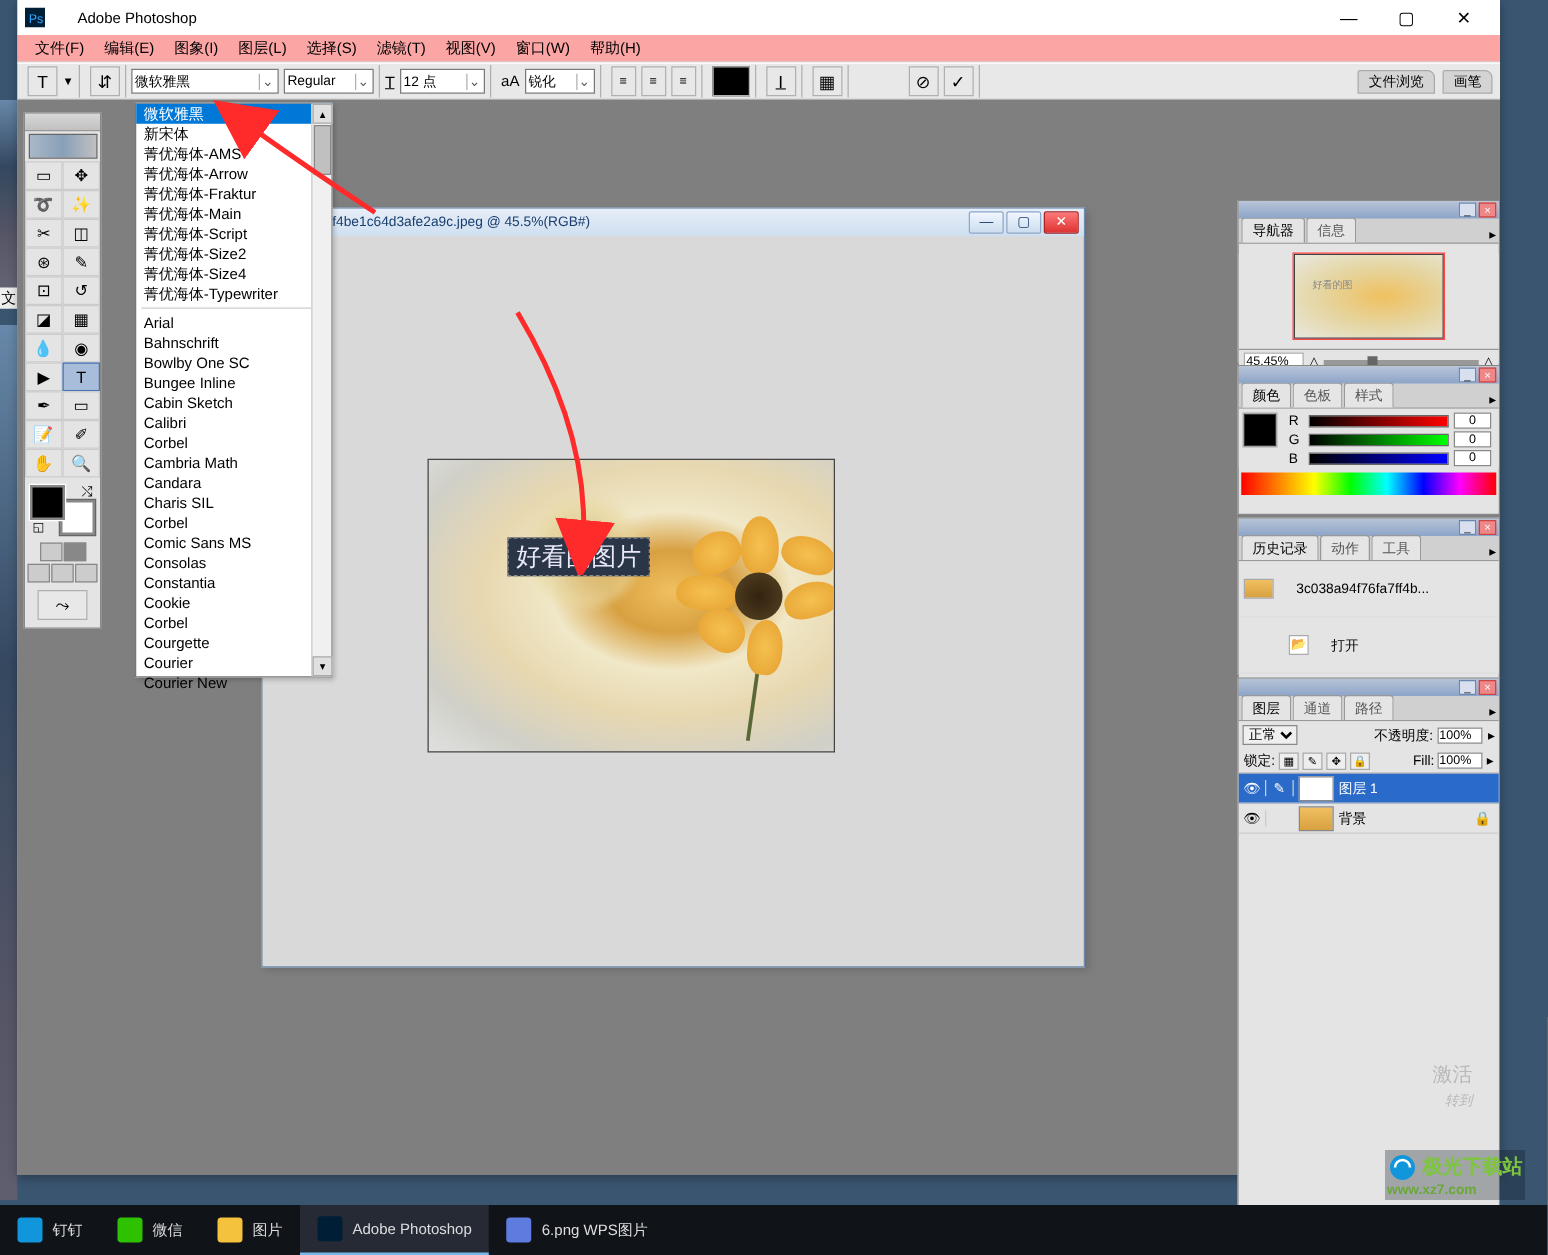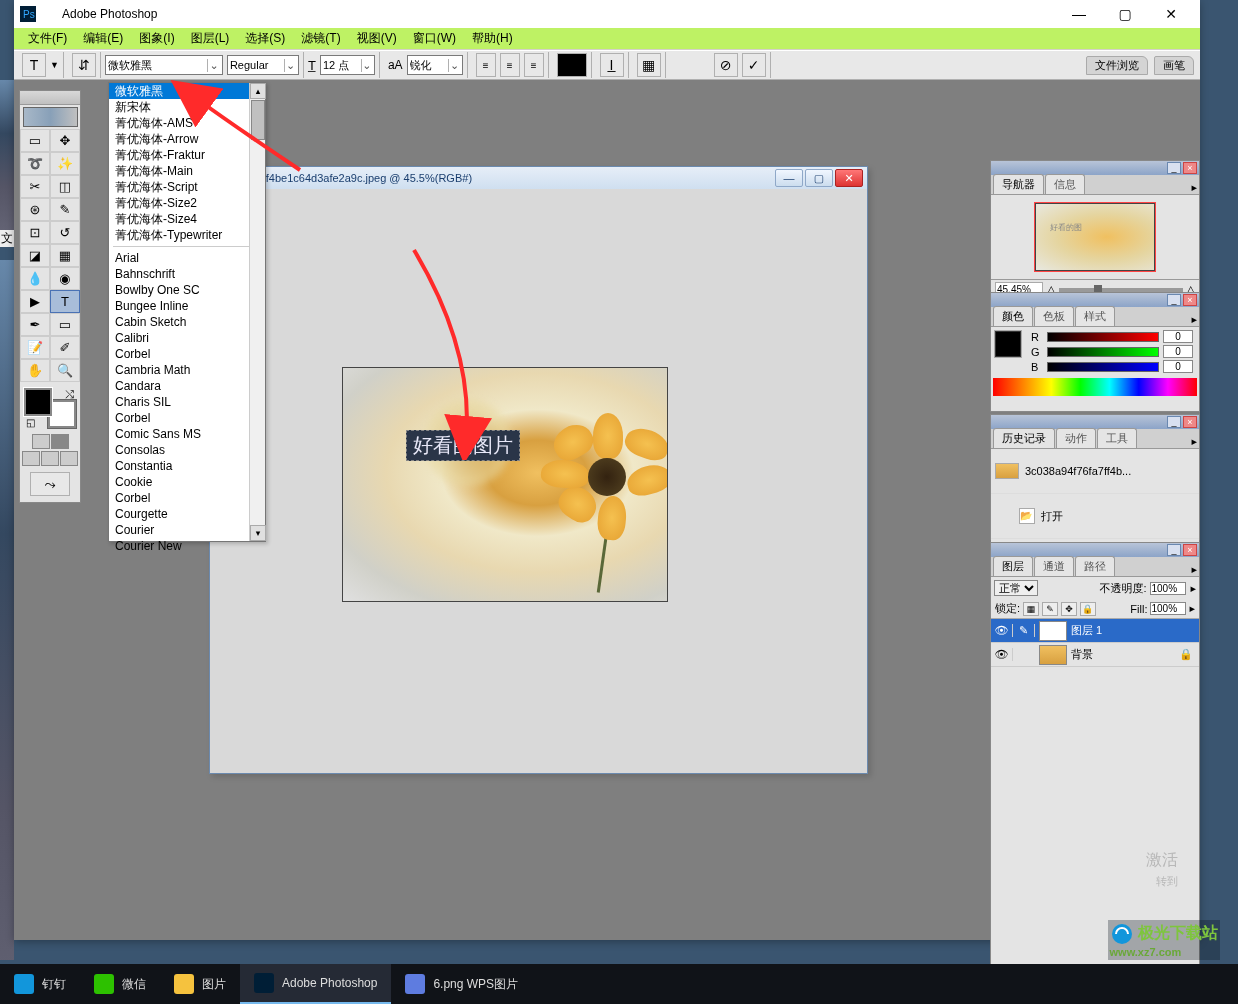--- a/index.html
+++ b/index.html
@@ -4,21 +4,21 @@
 <style>
 * { margin:0; padding:0; box-sizing:border-box; font-family:"Microsoft YaHei",Arial,sans-serif; }
 body { width:1238px; height:1004px; background:#3a5570; overflow:hidden; position:relative; }
 .main-window { position:absolute; left:14px; top:0; width:1186px; height:940px; background:#f0f0f0; box-shadow:0 2px 8px rgba(0,0,0,0.3); }
 .titlebar { height:28px; background:#fff; display:flex; align-items:center; padding:0 6px; font-size:12px; }
 .titlebar .logo { width:36px; height:16px; margin-right:6px; display:inline-block; }
 .titlebar .logo svg { width:16px; height:16px; }
 .titlebar .spacer { flex:1; }
 .win-ctrl { width:46px; height:28px; display:flex; align-items:center; justify-content:center; font-size:14px; }
 .win-ctrl.close { font-size:14px; }
-.menubar { height:22px; background:#bef264; display:flex; align-items:center; padding:0 6px; font-size:12px; border-bottom:1px solid #d4d0c8; }
+.menubar { height:22px; background:#fca5a5; display:flex; align-items:center; padding:0 6px; font-size:12px; border-bottom:1px solid #d4d0c8; }
 .menubar span { padding:2px 8px; }
 .optionsbar { height:30px; background:#e8e8e8; border-top:1px solid #fff; border-bottom:1px solid #b0b0b0; display:flex; align-items:center; padding:0 4px; font-size:12px; gap:4px; }
 .opt-group { display:flex; align-items:center; padding:0 4px; border-right:1px solid #b0b0b0; height:26px; gap:4px; }
 .icon-btn { width:24px; height:24px; border:1px solid #b0b0b0; background:#e8e8e8; display:flex; align-items:center; justify-content:center; font-size:14px; }
 .combo { height:20px; border:1px solid #7a7a7a; background:#fff; display:flex; align-items:center; padding:0 2px; font-size:11px; }
 .combo input { border:none; outline:none; font-size:11px; width:100%; }
 .combo .dd { width:14px; text-align:center; color:#555; border-left:1px solid #b0b0b0; }
 .tab-label { background:#d4d4d4; border:1px solid #aaa; padding:1px 8px; font-size:11px; border-radius:2px 6px 0 0; margin-right:2px; }
 .workspace { position:relative; height:860px; background:#7f7f7f; }
 .workspace::before { content:''; position:absolute; inset:0; background:#7f7f7f; }
@@ -71,21 +71,21 @@
 .nav-footer { display:flex; align-items:center; padding:2px 4px; border-top:1px solid #999; gap:4px; }
 .nav-footer input { width:48px; font-size:10px; border:1px solid #aaa; padding:1px; }
 .slider-track { flex:1; height:4px; background:#999; position:relative; }
 .slider-thumb { position:absolute; left:28%; top:-3px; width:8px; height:10px; background:#666; }
 .color-panel .row { display:flex; align-items:center; padding:1px 6px; gap:4px; }
 .color-panel .lbl { width:12px; font-size:11px; }
 .color-panel .bar { flex:1; height:10px; border:1px solid #666; }
 .color-panel .val { width:30px; border:1px solid #888; background:#fff; text-align:center; font-size:10px; }
 .spectrum { height:18px; background:linear-gradient(to right,#f00,#ff8000,#ff0,#0f0,#0ff,#00f,#f0f,#f00); margin:4px 2px 2px; }
 .color-chip { width:26px; height:26px; background:#000; border:1px solid #333; outline:1px solid #aaa; margin:4px; }
-.history-item { display:flex; align-items:center; padding:14px 4px; gap:6px; border-bottom:1px solid #ddd; font-size:11px; }
+.history-item { display:flex; align-items:center; padding:14px 4px; gap:18px; border-bottom:1px solid #ddd; font-size:11px; }
 .history-item.sel { background:#2a6ac8; color:#fff; }
 .history-item .ico { width:16px; height:16px; border:1px solid #aaa; background:#fff; font-size:10px; text-align:center; line-height:14px; }
 .layer-opts { display:flex; align-items:center; padding:3px; gap:4px; font-size:11px; }
 .layer-opts select { font-size:11px; border:1px solid #888;text-align:right; }
 .layer-opts input { width:36px; font-size:10px; border:1px solid #888; }
 .lock-row { display:flex; align-items:center; padding:2px 4px; gap:3px; border-bottom:1px solid #aaa; font-size:11px; }
 .lock-ico { width:16px; height:14px; border:1px solid #aaa; background:#eee; text-align:center; font-size:9px; line-height:12px; }
 .layer-row { display:flex; align-items:center; height:24px; border-bottom:1px solid #ccc; font-size:11px; }
 .layer-row.sel { background:#2a6ac8; color:#fff; }
 .layer-eye { width:22px; text-align:center; border-right:1px solid #ccc; }
@@ -93,21 +93,21 @@
 .layer-thumb { width:28px; height:20px; border:1px solid #888; margin:0 4px; background:#fff; text-align:center; font-size:13px; font-weight:bold; line-height:18px; }
 .panel-footer-icons { display:flex; justify-content:flex-end; padding:2px 4px; gap:2px; border-top:1px solid #aaa; }
 .pf-ico { width:18px; height:16px; border:1px solid #aaa; background:#e0e0e0; text-align:center; font-size:10px; line-height:14px; }
 .taskbar { position:absolute; left:0; bottom:0; width:1238px; height:40px; background:#101318; display:flex; align-items:center; font-size:12px; color:#ddd; }
 .tb-item { height:40px; display:flex; align-items:center; padding:0 14px; gap:8px; }
 .tb-item.active { background:#252a35; border-bottom:2px solid #76b9ed; }
 .tb-ico { width:20px; height:20px; border-radius:3px; display:inline-block; }
 .watermark { position:absolute; right:18px; bottom:44px; font-size:16px; font-weight:bold; color:#7ec53e; background:rgba(10,20,30,0.3); padding:2px 2px; }
 .watermark .sub { font-size:11px; color:#6aa838; display:block; }
 .activate-txt { position:absolute; right:22px; top:850px; font-size:16px; color:#b8b8b8; text-align:right; }
-.activate-txt .s2 { font-size:11px; }
+.activate-txt .s2 { font-size:11px;font-style:italic; }
 .left-edge { position:absolute; left:0; top:80px; width:14px; height:880px; overflow:hidden; }
 .left-edge div { width:14px; background:linear-gradient(#6788aa,#344860,#556,#667); }
 </style>
 </head>
 <body>
 
 <div class="left-edge">
   <div style="height:160px"></div>
   <div style="position:absolute;top:150px;color:#000;font-size:12px;background:#eee;width:14px;text-align:center">文</div>
   <div style="height:820px;margin-top:20px"></div>
@@ -151,21 +151,21 @@
     <div class="combo" style="width:118px">
       <input value="微软雅黑" style="">
       <span class="dd">⌄</span>
     </div>
     <div class="combo" style="width:72px">
       <input value="Regular" style="">
       <span class="dd">⌄</span>
     </div>
     <div class="opt-group" style="border-left:1px solid #b0b0b0">
       <span style="font-size:13px">T̲</span>
-      <div class="combo" style="width:55px">
+      <div class="combo" style="width:68px">
         <input value="12 点" style="">
         <span class="dd">⌄</span>
       </div>
     </div>
     <div class="opt-group">
       <span>aA</span>
       <div class="combo" style="width:56px">
         <input value="锐化" style="">
         <span class="dd">⌄</span>
       </div>

